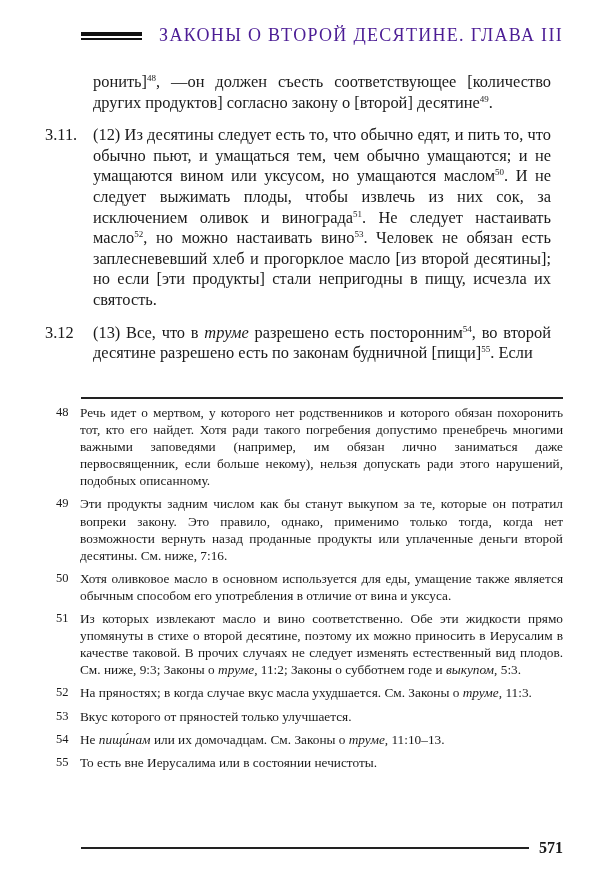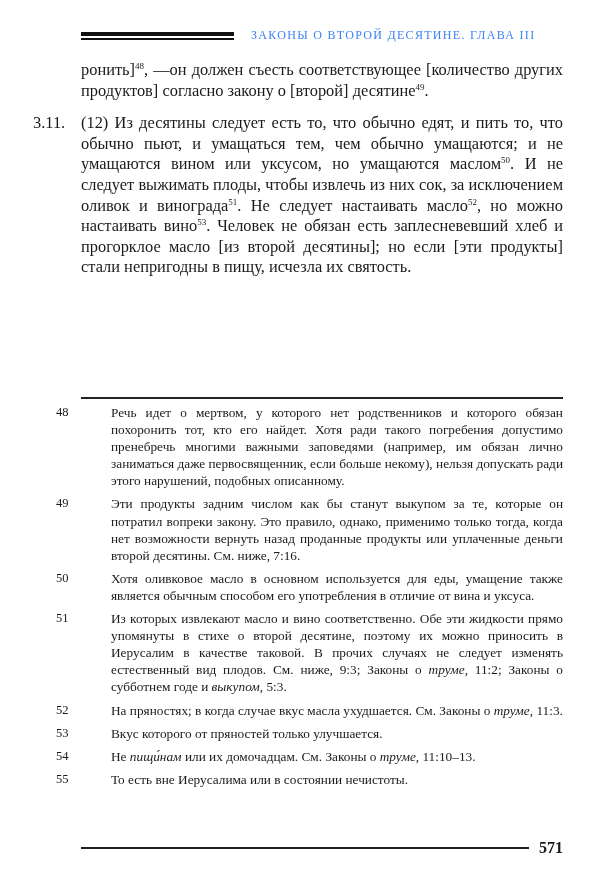--- a/index.html
+++ b/index.html
@@ -36,37 +36,37 @@
       background: #111;
     }
     .head-rule .thin {
       position: absolute;
       top: 7px; left: 0; right: 0;
       height: 1.5px;
       background: #111;
     }
     .head-title {
       margin-left: 17px;
-      font-size: 12px;
+      font-size: 18px;
       letter-spacing: 1.3px;
       white-space: nowrap;
-      color: #3b82f6;
+      color: #4c1d95;
     }
     .main {
       position: absolute;
       top: 60px;
       left: 81px;
       width: 482px;
       font-size: 16.4px;
       line-height: 20.6px;
       text-align: justify;
     }
     .para {
       position: relative;
-      margin: 0;
+      margin: 12px;
     }
     .para + .para {
       margin-top: 12px;
     }
     .sec-num {
       position: absolute;
       left: -48px;
       top: 0;
       white-space: nowrap;
     }
@@ -97,21 +97,20 @@
       margin-bottom: 6px;
     }
     .fn-num {
       width: 24px;
       flex: 0 0 24px;
       font-size: 12.5px;
     }
     .fn-text {
       flex: 1;
       text-align: justify;
-      margin-left: 31px;
     }
     .footer {
       position: absolute;
       top: 838px;
       left: 81px;
       width: 482px;
       height: 20px;
       display: flex;
       align-items: center;
     }
@@ -136,20 +135,21 @@
     <div class="thin"></div>
   </div>
   <div class="head-title">ЗАКОНЫ О ВТОРОЙ ДЕСЯТИНЕ. ГЛАВА III</div>
 </div>
 
 <div class="main">
   <p class="para"><span>ронить]</span><sup>48</sup><span>, —он должен съесть соответствующее [количество других продуктов] согласно закону о [второй] десятине</span><sup>49</sup><span>.</span></p>
 
   <p class="para"><span class="sec-num">3.11.</span><span>(12) Из десятины следует есть то, что обычно едят, и пить то, что обычно пьют, и умащаться тем, чем обычно умащаются; и не умащаются вином или уксусом, но умащаются маслом</span><sup>50</sup><span>. И не следует выжимать плоды, чтобы извлечь из них сок, за исключением оливок и винограда</span><sup>51</sup><span>. Не следует настаивать масло</span><sup>52</sup><span>, но можно настаивать вино</span><sup>53</sup><span>. Человек не обязан есть заплесневевший хлеб и прогорклое масло [из второй десятины]; но если [эти продукты] стали непригодны в пищу, исчезла их святость.</span></p>
 
+  <p class="para"><span class="sec-num">3.12</span><span>(13) Все, что в </span><i>труме</i><span> разрешено есть посторонним</span><sup>54</sup><span>, во второй десятине разрешено есть по законам будничной [пищи]</span><sup>55</sup><span>. Если</span></p>
 </div>
 
 <div class="fn-rule"></div>
 
 <div class="footnotes">
   <div class="fn">
     <span class="fn-num">48</span>
     <span class="fn-text">Речь идет о мертвом, у которого нет родственников и которого обязан похоронить тот, кто его найдет. Хотя ради такого погребения допустимо пренебречь многими важными заповедями (например, им обязан лично заниматься даже первосвященник, если больше некому), нельзя допускать ради этого нарушений, подобных описанному.</span>
   </div>
   <div class="fn">

